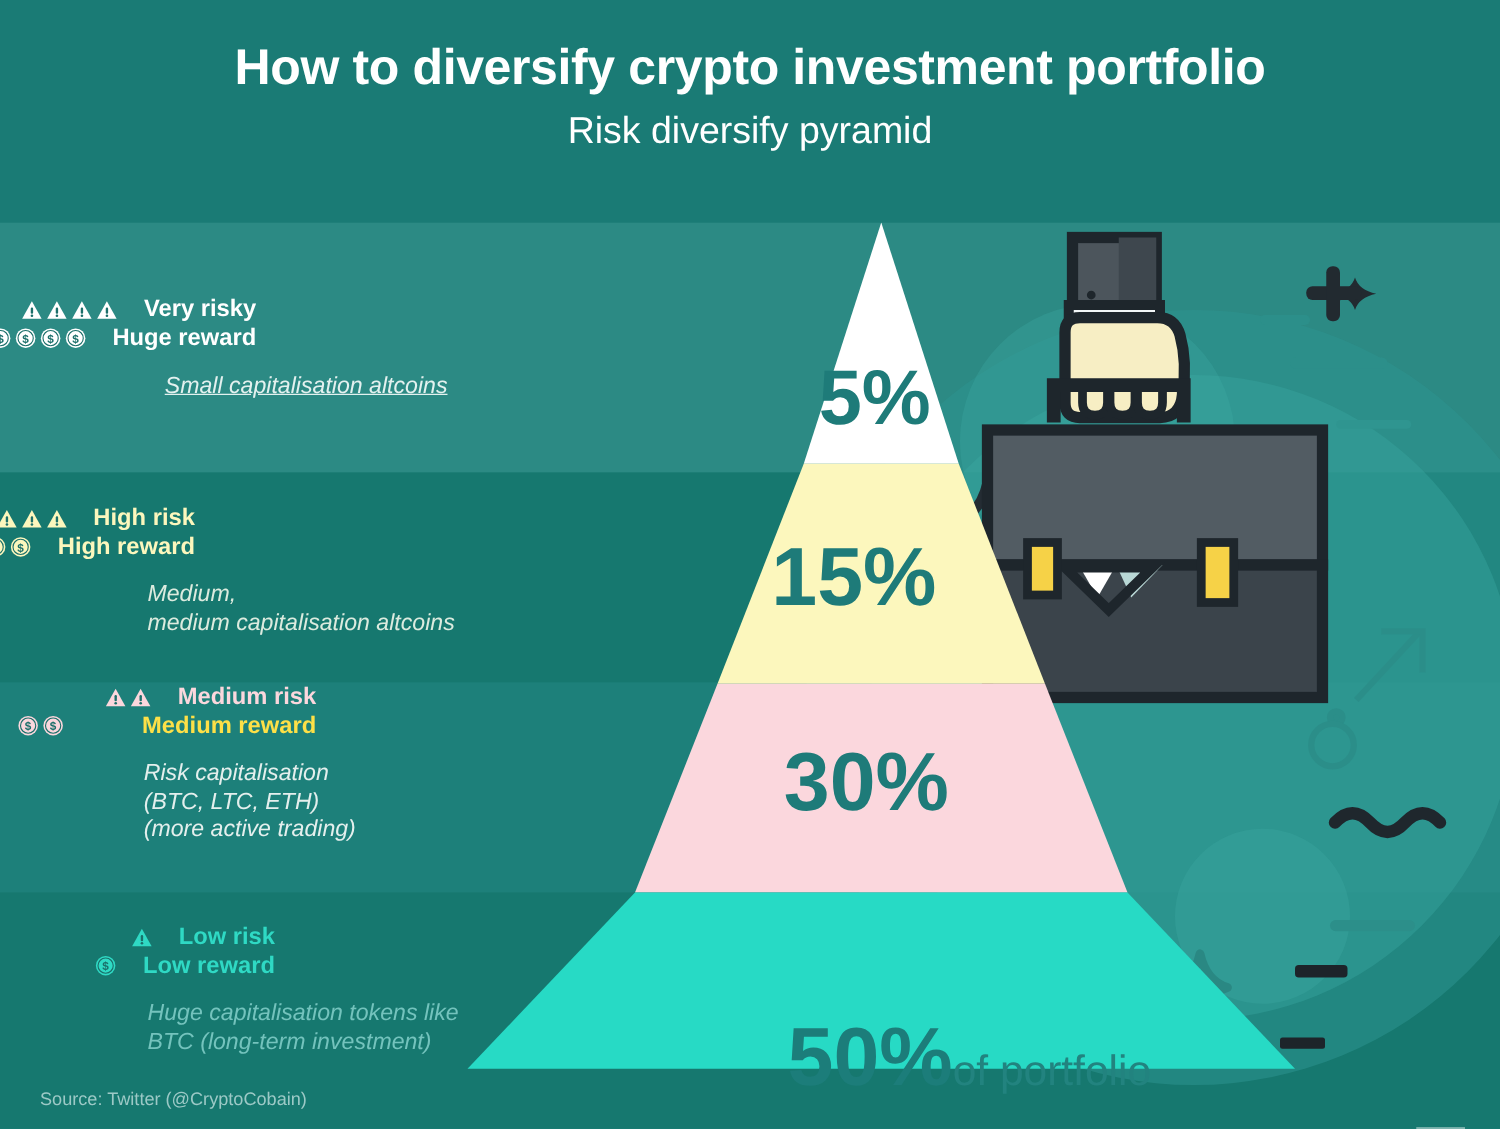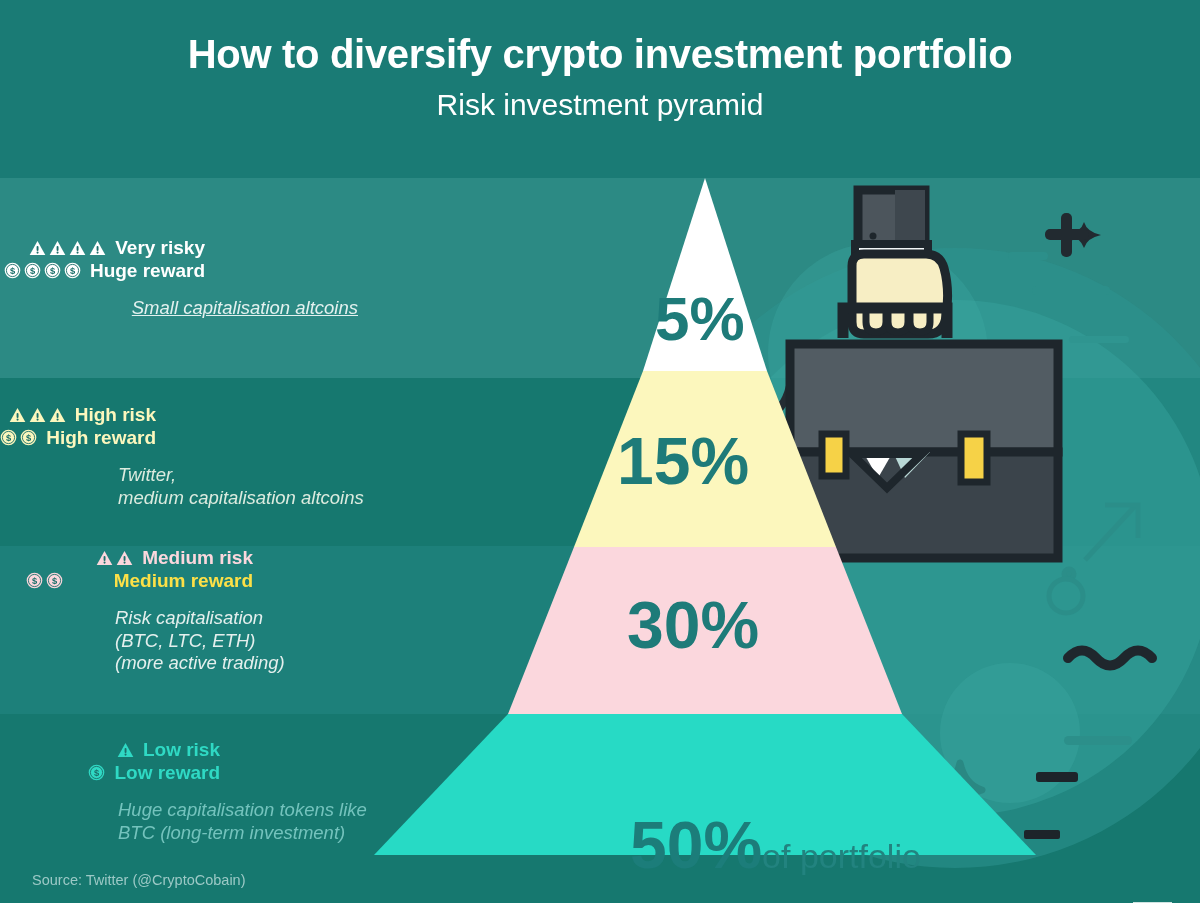--- a/index.html
+++ b/index.html
@@ -50,21 +50,21 @@
   .pct.p15 { left:617px; top:428px; font-size:66px; }
   .pct.p30 { left:627px; top:592px; font-size:66px; }
   .pct.p50 { left:630px; top:812px; font-size:66px; color:#1c7d7a; }
   .pct .suffix { font-size:34px; font-weight:400; color:#22837f; }
 
   
   .tier { position:absolute; z-index:22; }
   .tier-head { text-align:right; }
   .trow {
     display:flex; align-items:center; justify-content:flex-end;
-    gap:9px; white-space:nowrap;
+    gap:21px; white-space:nowrap;
   }
   .trow + .trow { margin-top:4px; }
   .icons { display:flex; gap:3px; align-items:center; }
   .tlabel { font-size:19px; font-weight:bold; line-height:1; }
   .tdesc {
     font-style:italic; font-size:18.5px; line-height:1.22;
     margin-top:17px;
   }
 
   
@@ -197,21 +197,21 @@
 
     <path d="M767 371 L836 547 L574 547 L643 371 Z" fill="#fcf7bd"></path>
 
     <path d="M836 547 L902 714 L508 714 L574 547 Z" fill="#fbd7dd"></path>
 
     <path d="M902 714 L1036 855 L374 855 L508 714 Z" fill="#27dac5"></path>
   </svg>
 
   <div class="header">
     <div class="title">How to diversify crypto investment portfolio</div>
-    <div class="subtitle">Risk investment pyramid</div>
+    <div class="subtitle">Risk diversify pyramid</div>
   </div>
 
   <div class="pct p5">
     <span>5%</span>
   </div>
   <div class="pct p15">
     <span>15%</span>
   </div>
   <div class="pct p30">
     <span>30%</span>
@@ -310,21 +310,21 @@
             <svg width="17" height="17" viewBox="0 0 17 17">
               <circle cx="8.5" cy="8.5" r="7.8" fill="#fcf7bd"></circle>
               <circle cx="8.5" cy="8.5" r="6.1" fill="none" stroke="#1b6f6a" stroke-width="0.9"></circle>
               <text x="8.5" y="12.3" font-family="Liberation Sans, sans-serif" font-size="9.4" font-weight="bold" fill="#1b6f6a" text-anchor="middle">$</text>
             </svg>
           </span>
         <span class="tlabel" style="color: rgb(252, 247, 189);">High reward</span>
       </div>
     </div>
     <div class="tdesc" style="color: rgb(220, 235, 223);">
-        <div>Twitter,</div>
+        <div>Medium,</div>
         <div>medium capitalisation altcoins</div>
       </div>
   </div>
 
   <div class="tier t3">
     <div class="tier-head">
       <div class="trow">
         <span class="icons">
             <svg width="17" height="16" viewBox="0 0 17 16">
               <path d="M8.5 1 L16.3 15 L0.7 15 Z" fill="#fbd7dd"></path>

